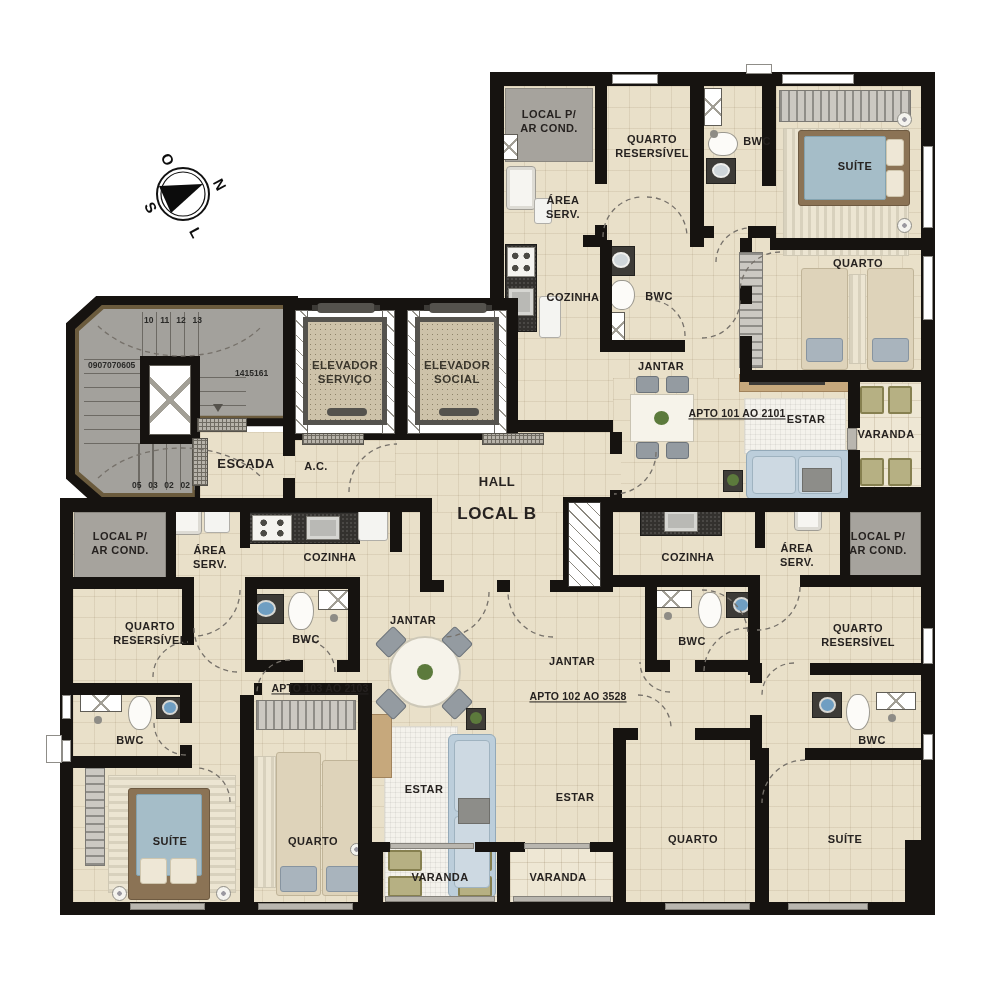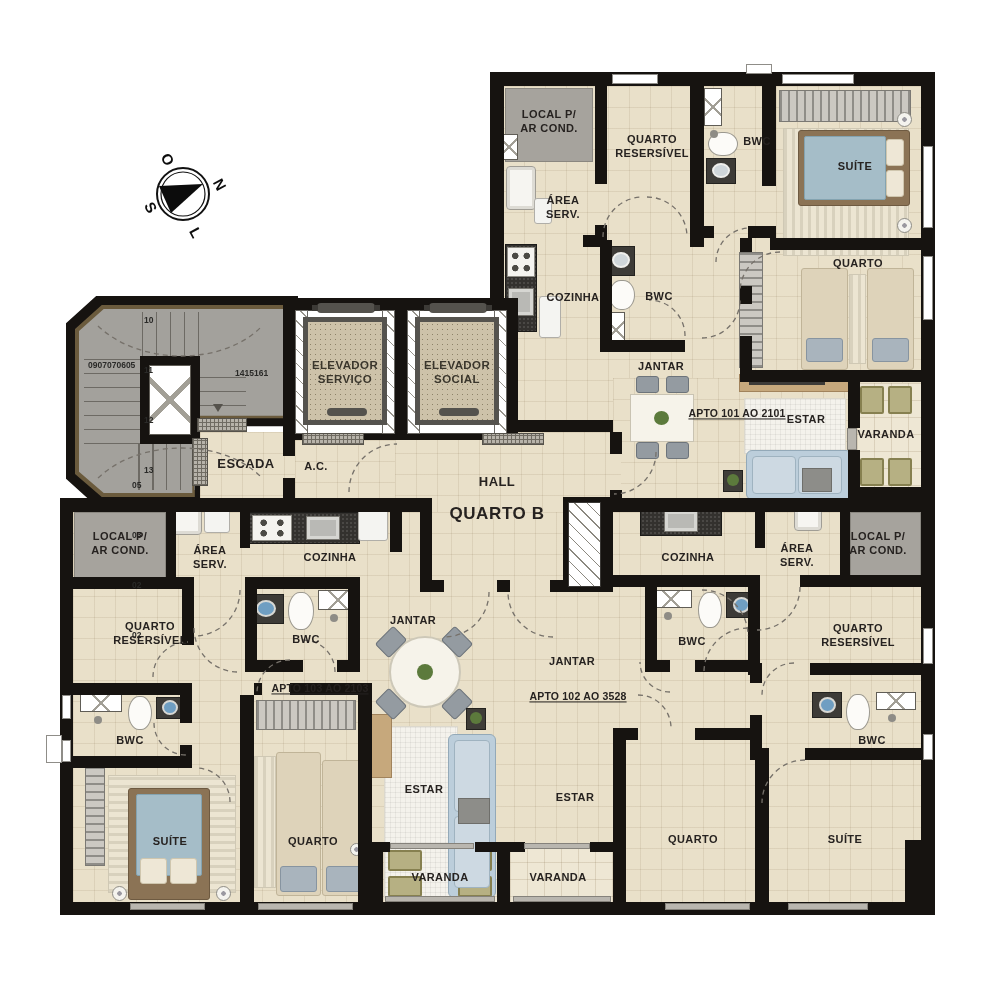--- a/index.html
+++ b/index.html
@@ -37,21 +37,21 @@
   .stair-black{background:#161310;z-index:2;
      clip-path:polygon(13% 0,100% 0,100% 62%,58% 62%,58% 100%,13% 100%,0 87%,0 13%);}
   .stair-brown{background:#6b5b3d;z-index:3;
      clip-path:polygon(12.5% 0,100% 0,100% 59%,56% 59%,56% 100%,12.5% 100%,0 88%,0 12.5%);}
   .stair-gray{background:#a3a19c;z-index:4;
      clip-path:polygon(12% 0,100% 0,100% 58%,55% 58%,55% 100%,12% 100%,0 88.5%,0 12%);}
   .tread-v{z-index:5;background:repeating-linear-gradient(90deg,#6d6a64 0 1.5px,transparent 1.5px 14px);}
   .tread-h{z-index:5;background:repeating-linear-gradient(0deg,#6d6a64 0 1.5px,transparent 1.5px 14px);}
   .steps{position:absolute;display:flex;z-index:30;font-weight:bold;font-size:8.5px;color:#2a2a28;}
   .steps span{display:block;}
-  .row{flex-direction:column;justify-content:space-between;gap:40px;}
+  .row{flex-direction:row;justify-content:space-between;}
   .col{flex-direction:row;justify-content:space-between;}
   
   .shaft{background:#fff;border:1px solid #4a4844;z-index:21;}
   .brace{background:#fff;z-index:22;border:1px solid #6b6964;
      background-image:repeating-linear-gradient(45deg,transparent 0 9px,#97948c 9px 10px);}
   .cab{z-index:23;background-color:#cdc2a9;border:5px solid #55534e;
      background-image:radial-gradient(#8d8268 .8px,transparent .9px);background-size:5px 5px;}
   .roller{background:#54524d;border-radius:4px;z-index:24;}
   .cap{background:#3c3a36;z-index:24;}
   
@@ -455,21 +455,21 @@
   <span class="lbl" style="left:806px;top:420px">ESTAR</span>
   <span class="lbl" style="left:886px;top:435px">VARANDA</span>
 
   <span class="lbl elv" style="left:345px;top:372px">ELEVADOR
 SERVIÇO</span>
   <span class="lbl elv" style="left:457px;top:372px">ELEVADOR
 SOCIAL</span>
   <span class="lbl lg" style="left:246px;top:464px">ESCADA</span>
   <span class="lbl" style="left:316px;top:467px">A.C.</span>
   <span class="lbl lg" style="left:497px;top:482px">HALL</span>
-  <span class="lbl xl" style="left:497px;top:514px">QUARTO B</span>
+  <span class="lbl xl" style="left:497px;top:514px">LOCAL B</span>
 
   <span class="lbl" style="left:120px;top:544px">LOCAL P/
 AR COND.</span>
   <span class="lbl" style="left:210px;top:558px">ÁREA
 SERV.</span>
   <span class="lbl" style="left:330px;top:558px">COZINHA</span>
   <span class="lbl" style="left:150px;top:634px">QUARTO
 RESERSÍVEL</span>
   <span class="lbl" style="left:306px;top:640px">BWC</span>
   <span class="lbl" style="left:413px;top:621px">JANTAR</span>

